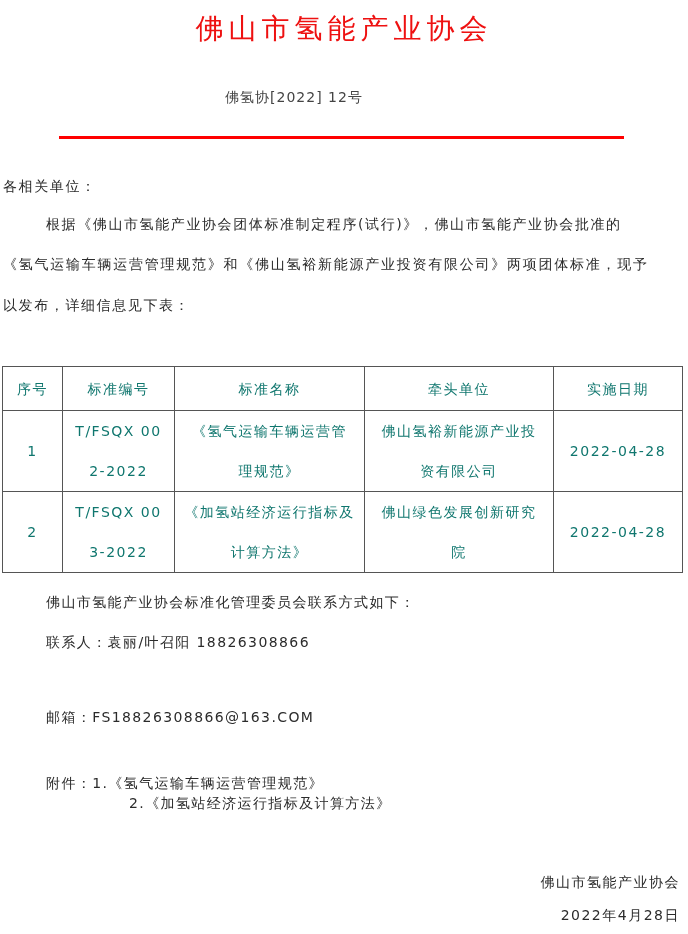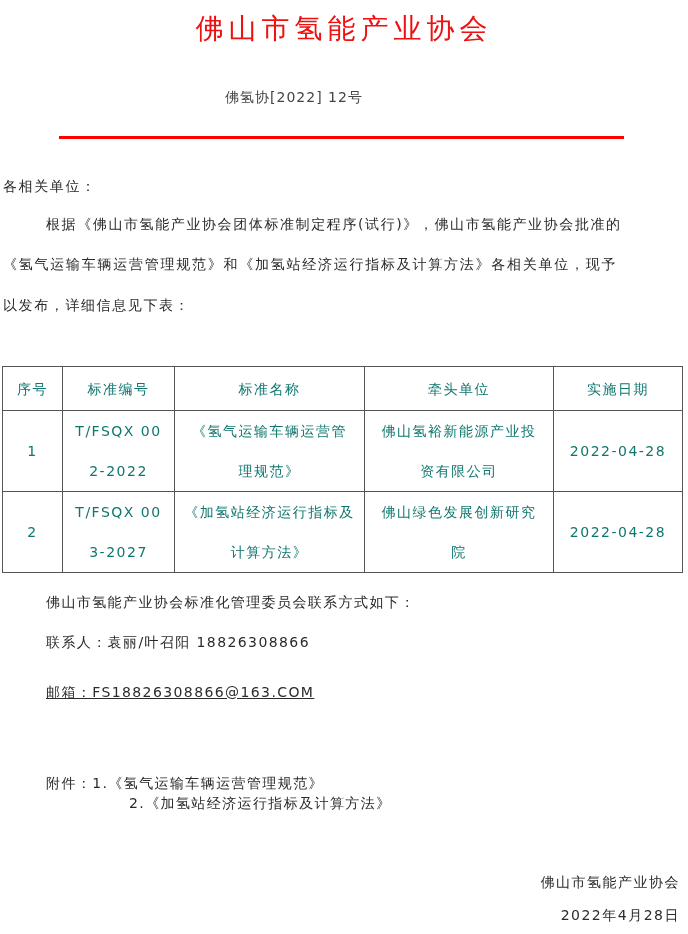--- a/index.html
+++ b/index.html
@@ -39,21 +39,21 @@
   </style>
 </head>
 <body>
 
 <div class="abs title">佛山市氢能产业协会</div>
 <div class="abs docno">佛氢协[2022] 12号</div>
 <div class="abs redline"></div>
 
 <div class="abs body-text" style="left:3px; top:178px;">各相关单位：</div>
 <div class="abs body-text para" style="left:46px; top:216px;">根据《佛山市氢能产业协会团体标准制定程序(试行)》，佛山市氢能产业协会批准的</div>
-<div class="abs body-text para" style="top:256px; letter-spacing:1.75px;">《氢气运输车辆运营管理规范》和《加氢站经济运行指标及计算方法》各相关单位，现予</div>
+<div class="abs body-text para" style="top:256px; letter-spacing:1.75px;">《氢气运输车辆运营管理规范》和《佛山氢裕新能源产业投资有限公司》两项团体标准，现予</div>
 <div class="abs body-text para" style="top:297px;">以发布，详细信息见下表：</div>
 
 <table class="std">
   <colgroup>
     <col style="width:60px">
     <col style="width:112px">
     <col style="width:190px">
     <col style="width:189px">
     <col style="width:129px">
   </colgroup>
@@ -69,29 +69,29 @@
   <tbody>
     <tr>
       <td>1</td>
       <td style="white-space:normal; word-break:break-all; padding:0 10px;">T/FSQX 002-2022</td>
       <td style="white-space:normal; padding:0 10px;margin-left:44px;">《氢气运输车辆运营管理规范》</td>
       <td style="white-space:normal; padding:0 10px;">佛山氢裕新能源产业投资有限公司</td>
       <td>2022-04-28</td>
     </tr>
     <tr>
       <td>2</td>
-      <td style="white-space:normal; word-break:break-all; padding:0 10px;">T/FSQX 003-2027</td>
+      <td style="white-space:normal; word-break:break-all; padding:0 10px;">T/FSQX 003-2022</td>
       <td style="white-space:normal; padding:0 2px;">《加氢站经济运行指标及计算方法》</td>
       <td style="white-space:normal; padding:0 10px;">佛山绿色发展创新研究院</td>
       <td>2022-04-28</td>
     </tr>
   </tbody>
 </table>
 
 <div class="abs contact" style="top:594px;">佛山市氢能产业协会标准化管理委员会联系方式如下：</div>
 <div class="abs contact" style="top:634px;">联系人：袁丽/叶召阳 18826308866</div>
-<div class="abs contact" style="top:684px;text-decoration:underline;">邮箱：FS18826308866@163.COM</div>
+<div class="abs contact" style="top:709px;">邮箱：FS18826308866@163.COM</div>
 
 <div class="abs contact" style="top:755px;margin-top:20px;">附件：1.《氢气运输车辆运营管理规范》</div>
 <div class="abs contact" style="left:129px; top:795px;">2.《加氢站经济运行指标及计算方法》</div>
 
 <div class="abs sign" style="top:874px;">佛山市氢能产业协会</div>
 <div class="abs sign" style="top:907px;">2022年4月28日</div>
 
 </body></html>

